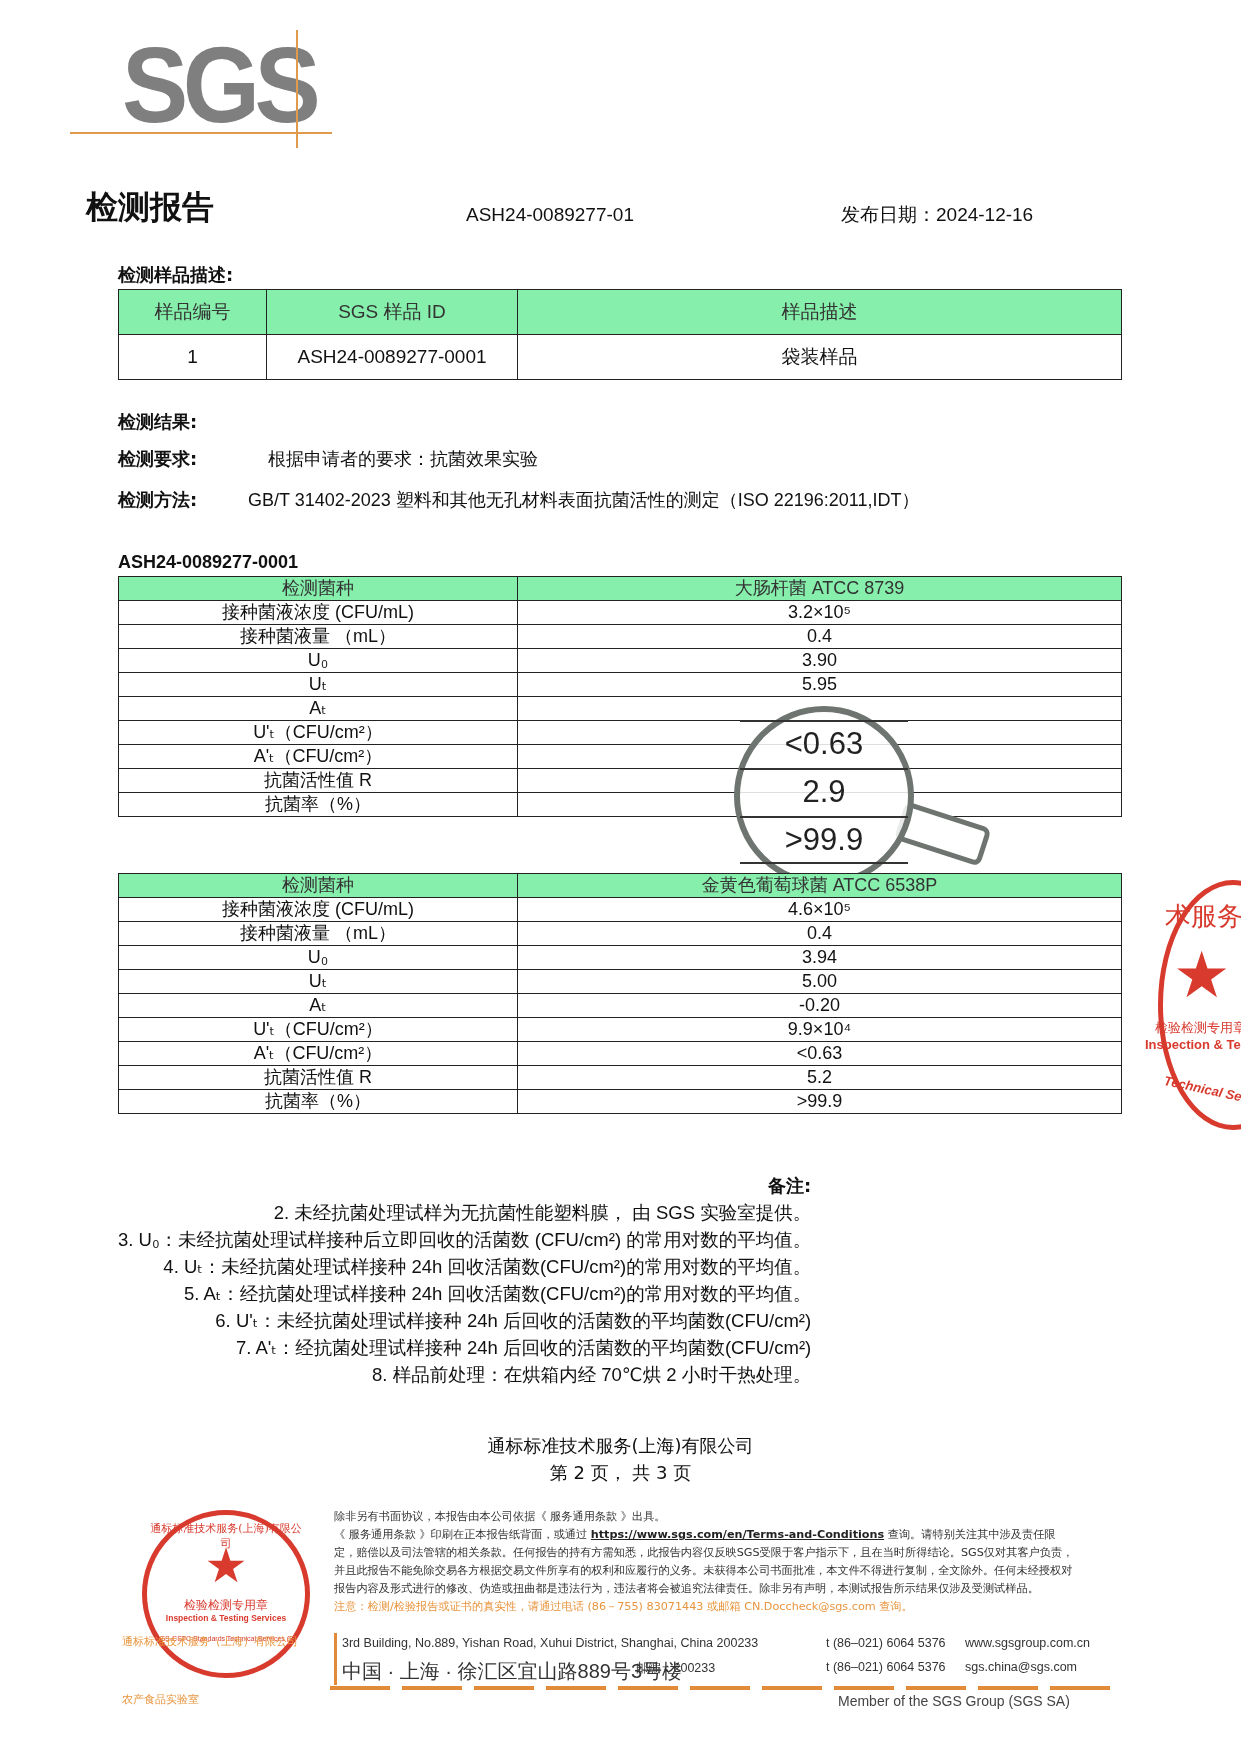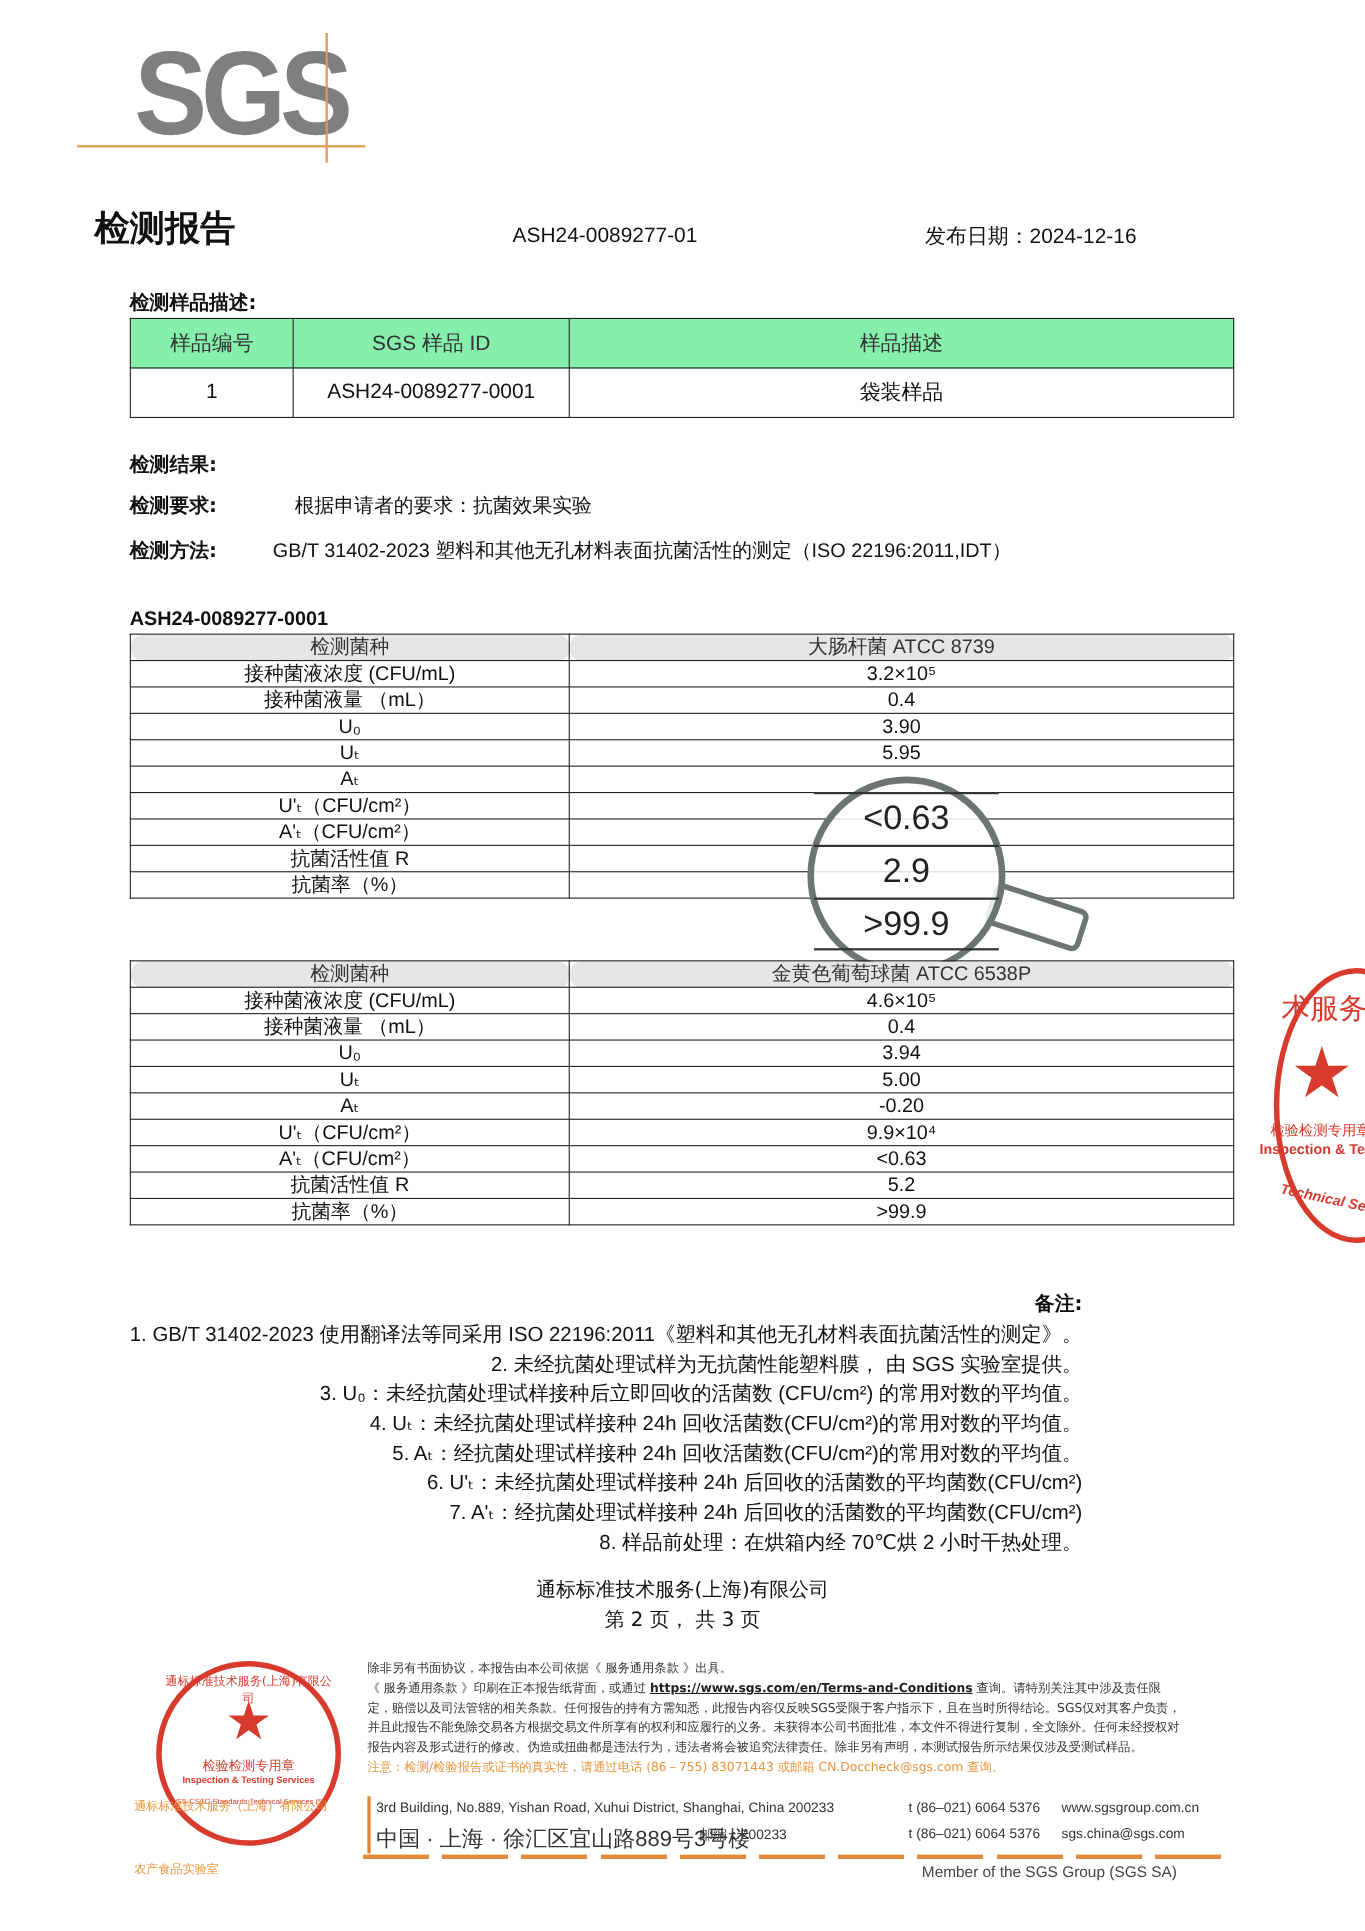--- a/index.html
+++ b/index.html
@@ -12,21 +12,21 @@
   .reportno{left:466px;top:204px;font-size:19px;}
   .issue{left:841px;top:202px;font-size:19px;}
   .sec-label{font-size:18px;font-weight:bold;font-family:"DejaVu Sans",sans-serif;}
   table{border-collapse:collapse;}
   .t1{left:118px;top:289px;width:1004px;}
   .t1 td{border:1.5px solid #222;text-align:center;font-size:19px;height:44px;padding:0;}
   .t1 tr.hd td{background:#86efac;color:#333;}
   .req-row{font-size:18px;}
   .rt{width:1004px;left:118px;}
   .rt td{border:1.5px solid #222;text-align:center;font-size:18px;height:23px;padding:0;line-height:23px;}
-  .rt tr.hd td{background:#e5e5e5;color:#333;border-radius:11px;}
+  .rt tr.hd td{background:#86efac;color:#333;}
   .rt td.c1{width:398px;}
   .notes{left:118px;top:1172px;font-size:18.5px;line-height:27px;}
   .notes div{white-space:nowrap;text-align:right;}
   .footer-center{left:0;width:1241px;text-align:center;font-size:18px;line-height:27px;top:1432px;font-family:"DejaVu Sans",sans-serif;}
   .disclaimer{left:334px;top:1508px;width:740px;font-size:11.2px;line-height:18px;font-family:"DejaVu Sans",sans-serif;color:#333;}
   .disclaimer a{color:#222;font-weight:bold;}
   .notice{color:#e8953e;}
   .addr-bar{left:334px;top:1633px;width:3px;height:52px;background:#e08a3a;}
   .addr{font-size:12.5px;color:#333;}
   .dash{left:330px;top:1686px;width:780px;height:4px;background:repeating-linear-gradient(90deg,#e08a3a 0 60px,transparent 60px 72px);}
@@ -180,21 +180,20 @@
 <div class="abs stamp" style="left:1158px;top:880px;width:140px;height:240px;border-radius:50%;">
   <div style="position:absolute;left:2px;top:14px;font-size:26px;white-space:nowrap;font-family:'DejaVu Serif',serif;">术服务(上</div>
   <div style="position:absolute;left:10px;top:58px;font-size:64px;line-height:64px;">★</div>
   <div style="position:absolute;left:-8px;top:134px;font-size:13px;white-space:nowrap;">检验检测专用章</div>
   <div style="position:absolute;left:-18px;top:152px;font-size:13px;font-weight:bold;white-space:nowrap;">Inspection &amp; Testing Services</div>
   <div style="position:absolute;left:0;top:200px;font-size:13px;font-style:italic;font-weight:bold;white-space:nowrap;transform:rotate(12deg);">Technical Services</div>
 </div>
 
 <div class="abs notes">
   <div class="sec-label">备注:</div>
-  <div>1. GB/T 31402-2023 使用翻译法等同采用 ISO 22196:2011《塑料和其他无孔材料表面抗菌活性的测定》。</div>
   <div>2. 未经抗菌处理试样为无抗菌性能塑料膜， 由 SGS 实验室提供。</div>
   <div>3. U₀：未经抗菌处理试样接种后立即回收的活菌数 (CFU/cm²) 的常用对数的平均值。</div>
   <div>4. Uₜ：未经抗菌处理试样接种 24h 回收活菌数(CFU/cm²)的常用对数的平均值。</div>
   <div>5. Aₜ：经抗菌处理试样接种 24h 回收活菌数(CFU/cm²)的常用对数的平均值。</div>
   <div>6. U'ₜ：未经抗菌处理试样接种 24h 后回收的活菌数的平均菌数(CFU/cm²)</div>
   <div>7. A'ₜ：经抗菌处理试样接种 24h 后回收的活菌数的平均菌数(CFU/cm²)</div>
   <div>8. 样品前处理：在烘箱内经 70℃烘 2 小时干热处理。</div>
 </div>
 
 <div class="abs footer-center">

